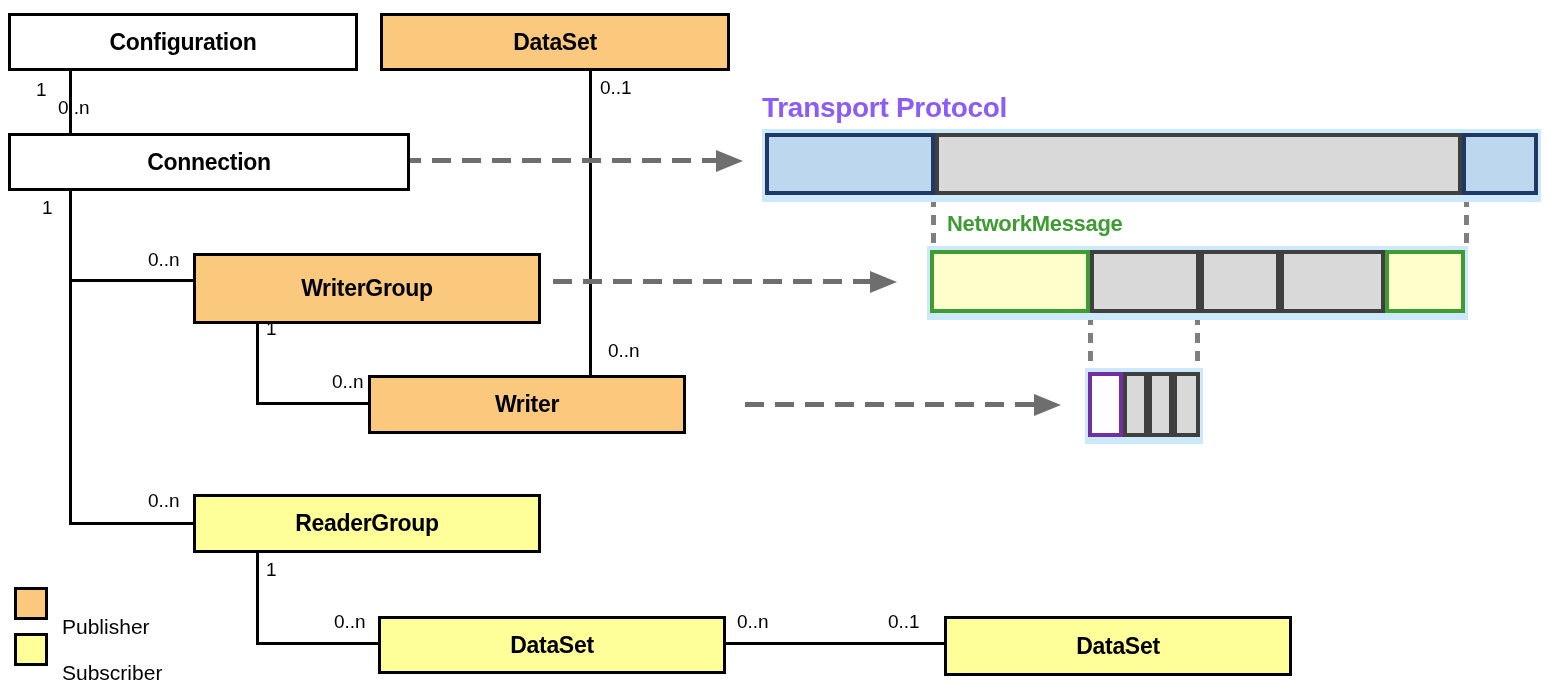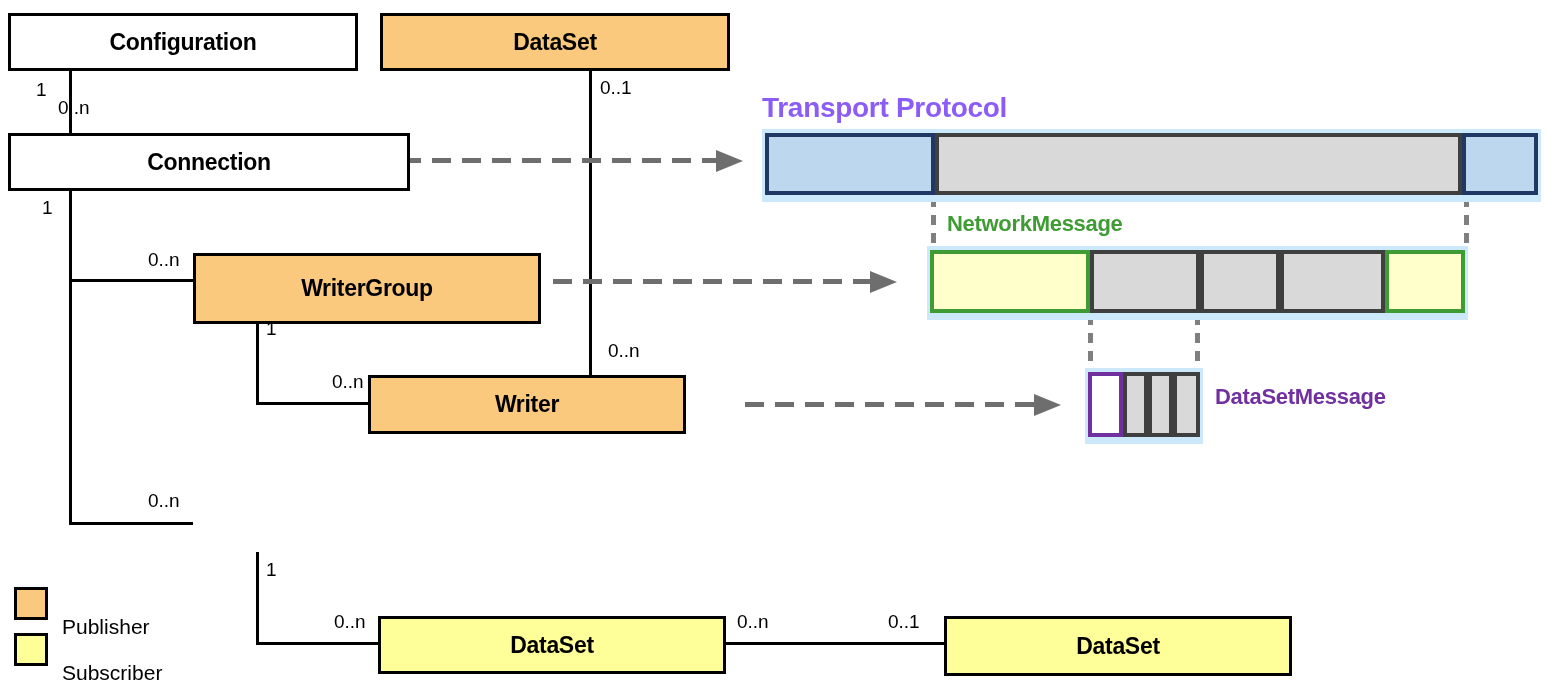--- a/index.html
+++ b/index.html
@@ -86,20 +86,23 @@
   </div>
   <div class="box" style="left:8px;top:133px;width:402px;height:58px;">
     <span>Connection</span>
   </div>
   <div class="box publisher" style="left:193px;top:253px;width:348px;height:71px;">
     <span>WriterGroup</span>
   </div>
   <div class="box publisher" style="left:368px;top:375px;width:318px;height:59px;">
     <span>Writer</span>
   </div>
+  <div class="box subscriber" style="left:193px;top:494px;width:348px;height:59px;">
+    <span>ReaderGroup</span>
+  </div>
   <div class="box subscriber" style="left:378px;top:616px;width:348px;height:58px;">
     <span>DataSet</span>
   </div>
   <div class="box subscriber" style="left:944px;top:616px;width:348px;height:60px;">
     <span>DataSet</span>
   </div>
 
   <span class="mult" style="left:36px;top:79px;">1</span>
   <span class="mult" style="left:58px;top:97px;">0..n</span>
   <span class="mult" style="left:600px;top:77px;">0..1</span>
@@ -109,21 +112,20 @@
   <span class="mult" style="left:332px;top:371px;">0..n</span>
   <span class="mult" style="left:608px;top:340px;">0..n</span>
   <span class="mult" style="left:148px;top:490px;">0..n</span>
   <span class="mult" style="left:266px;top:559px;">1</span>
   <span class="mult" style="left:334px;top:611px;">0..n</span>
   <span class="mult" style="left:737px;top:611px;">0..n</span>
   <span class="mult" style="left:888px;top:611px;">0..1</span>
 
   <span class="title transport" style="left:762px;top:92px;">Transport Protocol</span>
   <span class="title network" style="left:947px;top:211px;">NetworkMessage</span>
-  <span class="title dsm" style="left:1215px;top:384px;">DataSetMessage</span>
 
   <div class="bar" style="left:765px;top:133px;height:62px;">
     <div class="seg transport" style="width:170px;"></div>
     <div class="seg payload" style="width:527px;"></div>
     <div class="seg transport" style="width:76px;"></div>
   </div>
 
   <div class="bar" style="left:930px;top:250px;height:63px;">
     <div class="seg network" style="width:160px;"></div>
     <div class="seg payload" style="width:110px;"></div>

